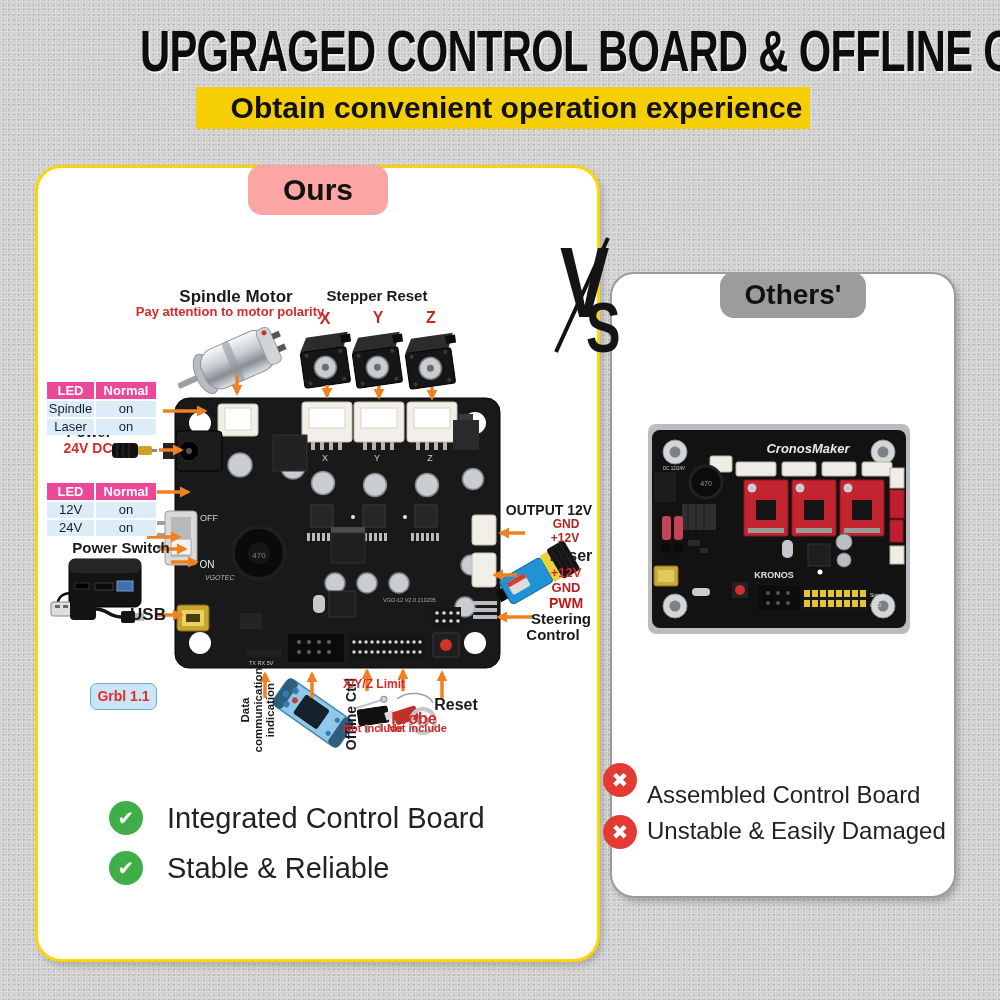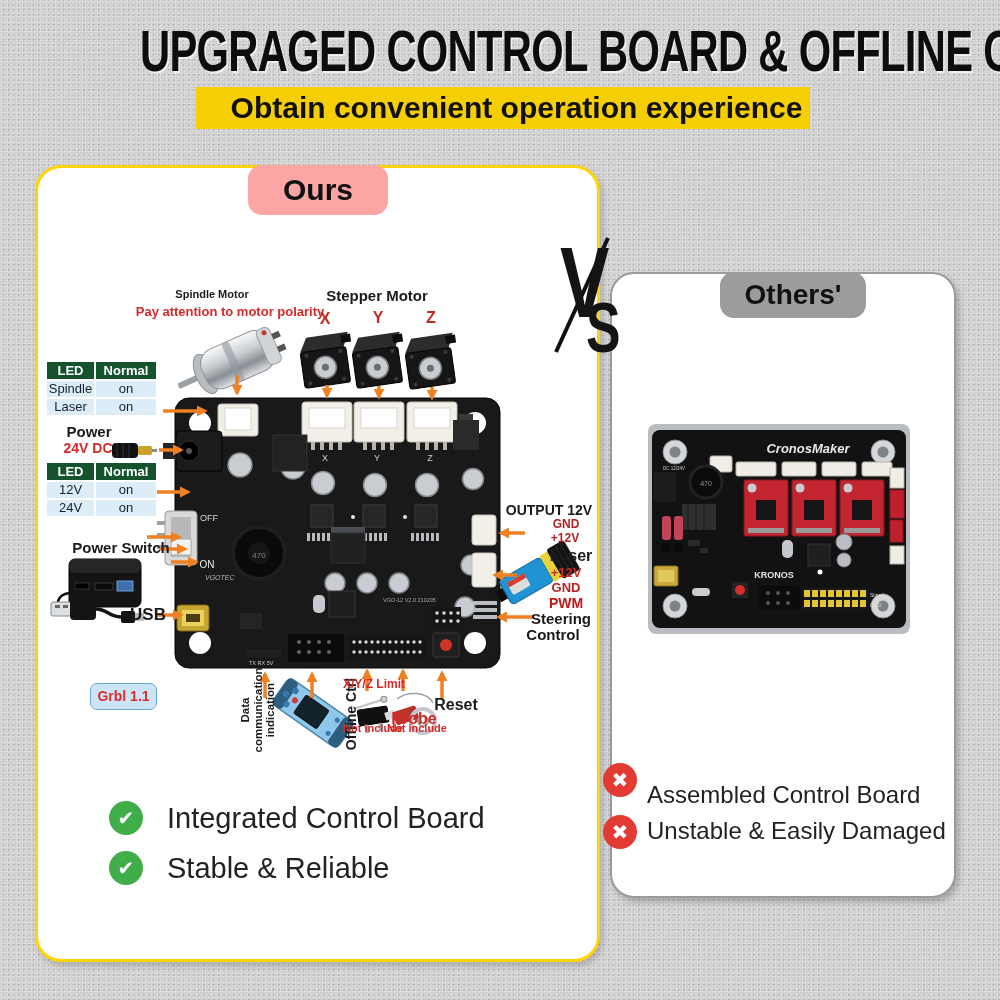--- a/index.html
+++ b/index.html
@@ -47,21 +47,21 @@
     text-align:center; font-weight:bold; color:#111;
     border-radius:14px; z-index:5;
   }
   .tab-ours   { left:248px; top:165px; width:140px; height:50px; background:#fca5a5; font-size:30px; line-height:50px; }
   .tab-others { left:700px; top:272px; width:146px; height:46px; background:#9C9C9C; font-size:28px; line-height:46px;margin-left:20px; }
 
   .ledtable {
     position:absolute; display:grid; grid-template-columns:47px 60px;
     gap:2px; background:#fff; z-index:4;
   }
-  .ledtable .th { background:#14532d; color:#fff; font-weight:bold; font-size:13px; height:17px; line-height:17px; text-align:center; }
+  .ledtable .th { background:#ec4899; color:#fff; font-weight:bold; font-size:13px; height:17px; line-height:17px; text-align:center;margin-top:20px; }
   .ledtable .td { background:#DCEDF8; color:#16202c; font-size:13px; height:16px; line-height:16px; text-align:center; }
 
   .grbl {
     left:90px; top:683px; width:67px; height:27px;
     background:#CBE5F7; border:1.5px solid #6FA8CD; border-radius:7px;
     text-align:center; font-size:14px; font-weight:bold; color:#E02B2B; line-height:24px;
   }
   .vrot { transform:translate(-50%,-50%) rotate(-90deg); text-align:center; }
 
   .okicon, .noicon {
@@ -397,23 +397,23 @@
     <line x1="482" y1="410" x2="460" y2="410" marker-end="url(#ah)"></line>
     <line x1="498" y1="452" x2="464" y2="452" marker-end="url(#ah)"></line>
     <line x1="230" y1="533" x2="230" y2="509" marker-end="url(#ah)"></line>
     <line x1="277" y1="533" x2="277" y2="509" marker-end="url(#ah)"></line>
     <line x1="332" y1="526" x2="332" y2="506" marker-end="url(#ah)"></line>
     <line x1="368" y1="526" x2="368" y2="506" marker-end="url(#ah)"></line>
     <line x1="407" y1="533" x2="407" y2="508" marker-end="url(#ah)"></line>
   </g>
 </svg>
 
-<div class="lb cx b" style="left:212px;top:288px;font-size:11px;">Spindle Motor</div>
+<div class="lb cx b" style="left:236px;top:288px;font-size:17px;">Spindle Motor</div>
 <div class="lb cx b red" style="left:230px;top:305px;font-size:13px;">Pay attention to motor polarity</div>
-<div class="lb cx b" style="left:377px;top:288px;font-size:15px;">Stepper Motor</div>
+<div class="lb cx b" style="left:377px;top:288px;font-size:15px;">Stepper Reset</div>
 <div class="lb cx b" style="left:325px;top:310px;font-size:16px;color:#C42B20;">X</div>
 <div class="lb cx b" style="left:378px;top:309px;font-size:16px;color:#C42B20;">Y</div>
 <div class="lb cx b" style="left:431px;top:309px;font-size:16px;color:#C42B20;">Z</div>
 
 <div class="ledtable" style="left:47px;top:362px;">
   <div class="th">LED</div>
   <div class="th">Normal</div>
   <div class="td">Spindle</div>
   <div class="td">on</div>
   <div class="td">Laser</div>

